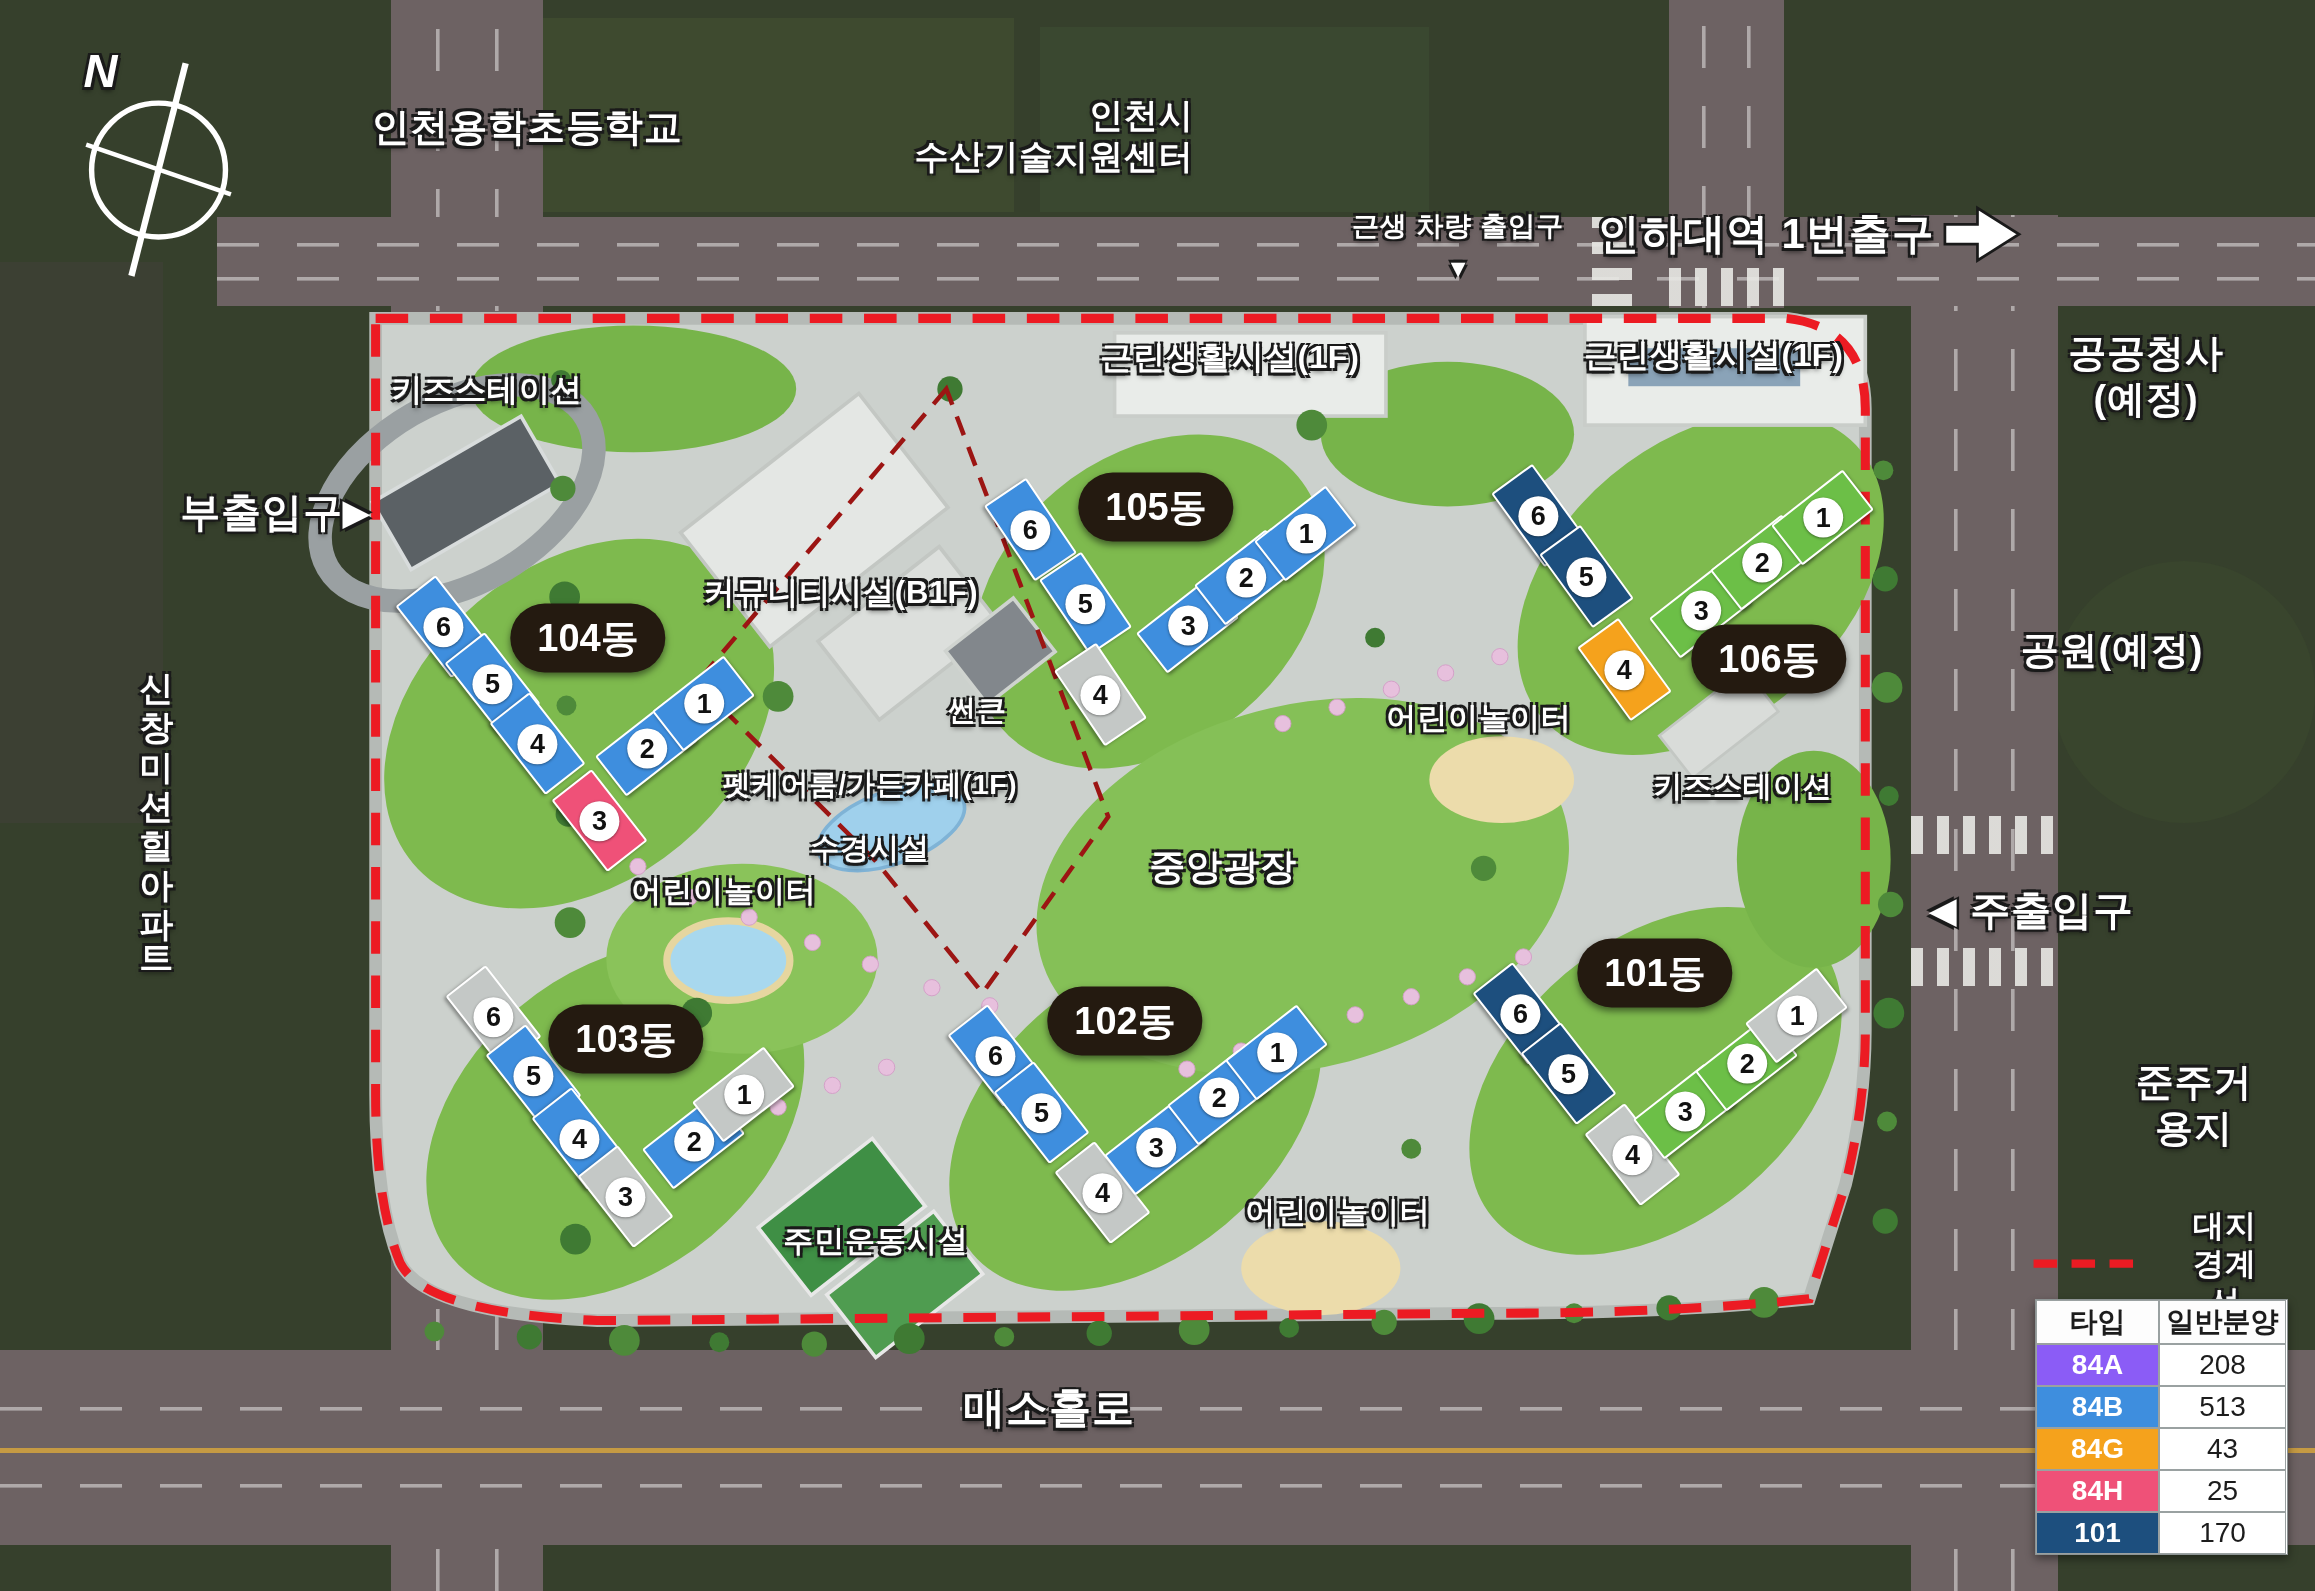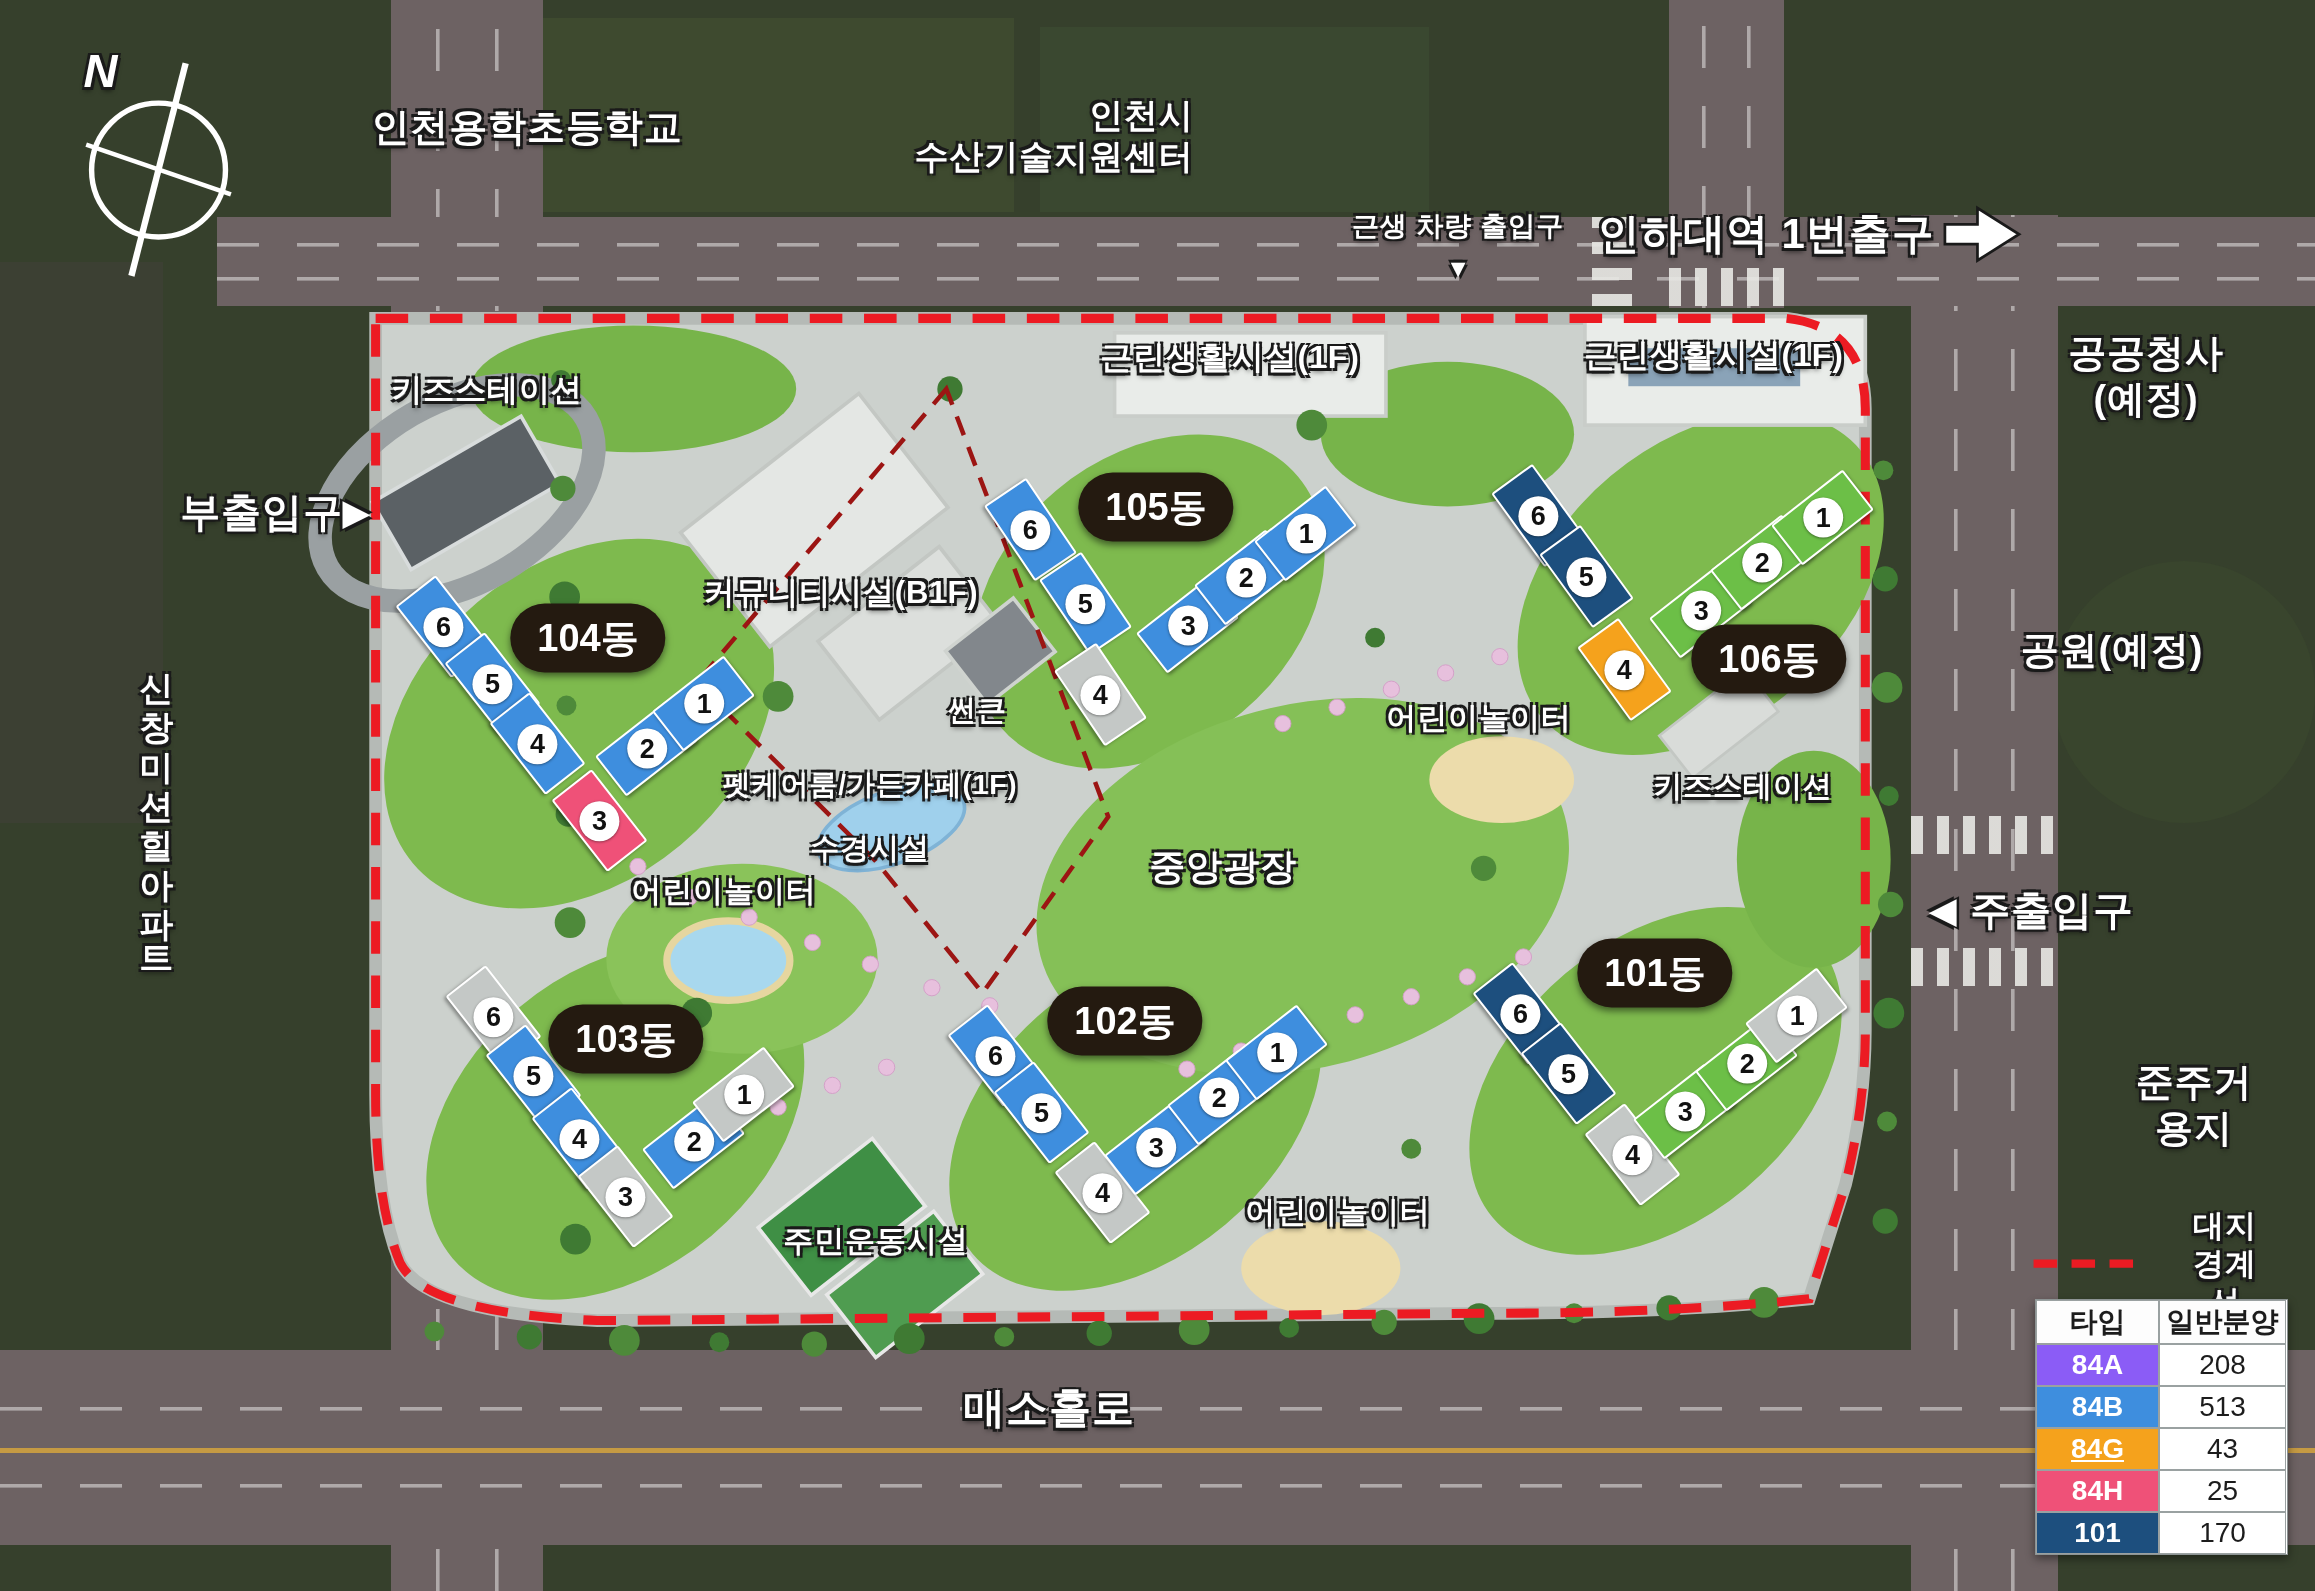--- a/index.html
+++ b/index.html
@@ -339,21 +339,21 @@
     <div id="legend-rows">
         <div class="row">
           <div class="cell type" style="background: #8b5cf6;">84A</div>
           <div class="cell val">208</div>
         </div>
         <div class="row">
           <div class="cell type" style="background: rgb(62, 142, 222);">84B</div>
           <div class="cell val">513</div>
         </div>
         <div class="row">
-          <div class="cell type" style="background: rgb(245, 162, 28); text-decoration: underline;">84G</div>
+          <div class="cell type" style="background: rgb(245, 162, 28);">84G</div>
           <div class="cell val">43</div>
         </div>
         <div class="row">
           <div class="cell type" style="background: rgb(239, 81, 120);">84H</div>
           <div class="cell val">25</div>
         </div>
         <div class="row">
           <div class="cell type" style="background: rgb(29, 79, 126);">101</div>
           <div class="cell val">170</div>
         </div>

